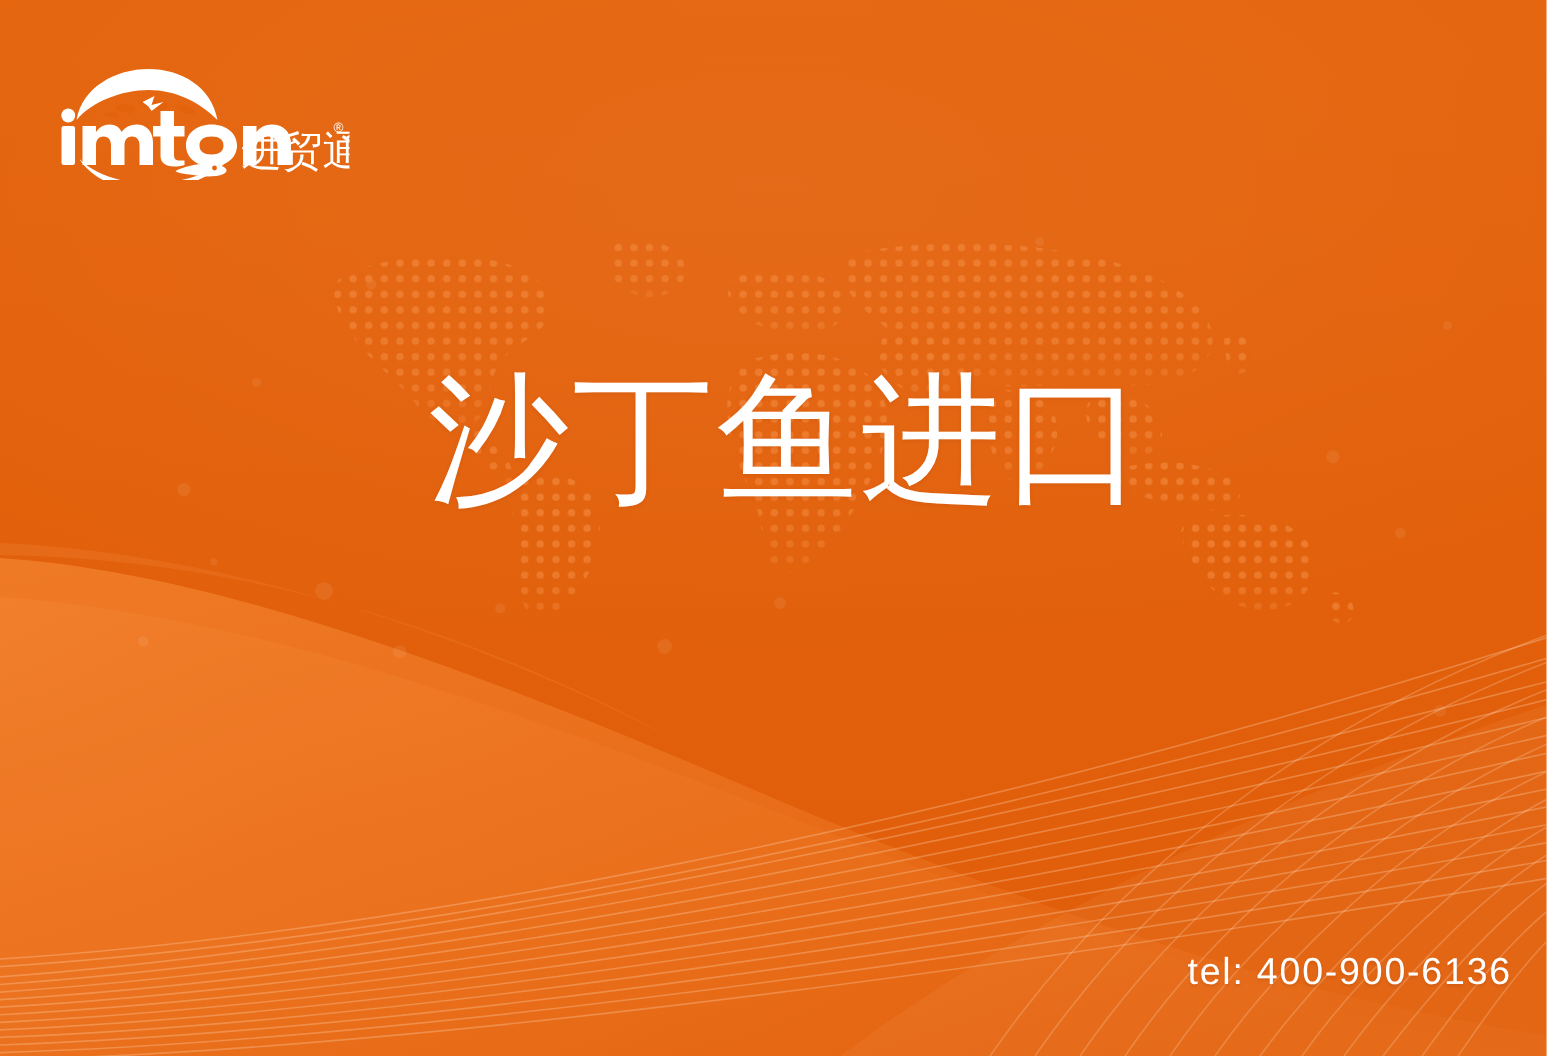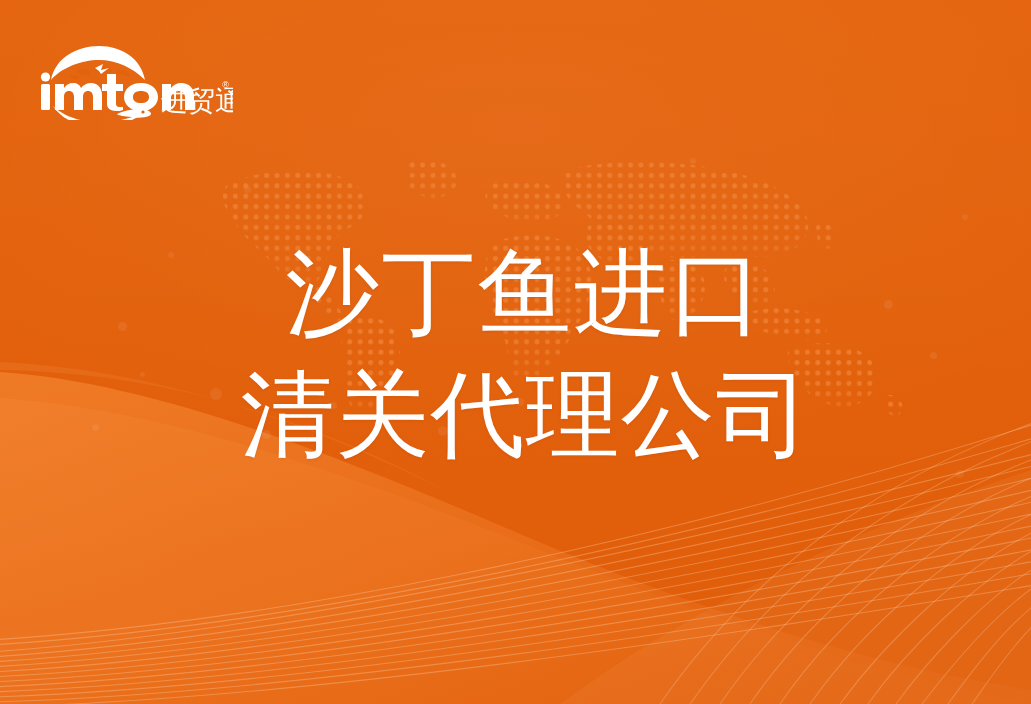--- a/index.html
+++ b/index.html
@@ -242,21 +242,20 @@
             <path d="M604,74 C 616,68 626,76 624,88 C 622,98 612,100 606,92 Z"></path>
           </g>
         </mask>
       </defs>
       <rect x="0" y="0" width="700" height="268" fill="url(#dots)" mask="url(#mapmask)"></rect>
     </svg>
   </div>
 
   <div class="headline">
     <span class="line line1">沙丁鱼进口</span>
-    <span class="line line2">清关代理公司</span>
   </div>
 
   <div class="logo">
     <svg viewBox="0 0 200 76">
 
       <g>
         <path d="M18,36 C 22,14 44,2 66,2 C 88,2 108,14 112,36
                  C 100,24 84,16 66,16 C 48,16 28,24 18,36 Z" fill="#ffffff"></path>
 
         <g fill="#e3620c">
@@ -300,14 +299,15 @@
       <g fill="#ffffff">
         <path d="M20,62 C 34,76 62,82 88,76 C 102,73 112,68 120,62
                  C 110,72 96,79 78,82 C 54,86 30,78 20,62 Z"></path>
         <path d="M84,70 C 92,66 104,64 112,66 C 118,67 120,70 116,72
                  C 111,74 104,74 98,73 C 92,72 86,72 84,70 Z"></path>
         <circle cx="110" cy="68" r="1.6" fill="#e3620c"></circle>
       </g>
     </svg>
   </div>
 
+  <div class="tel">tel: 400-900-6136</div>
 
 </div>
 
 </body></html>

